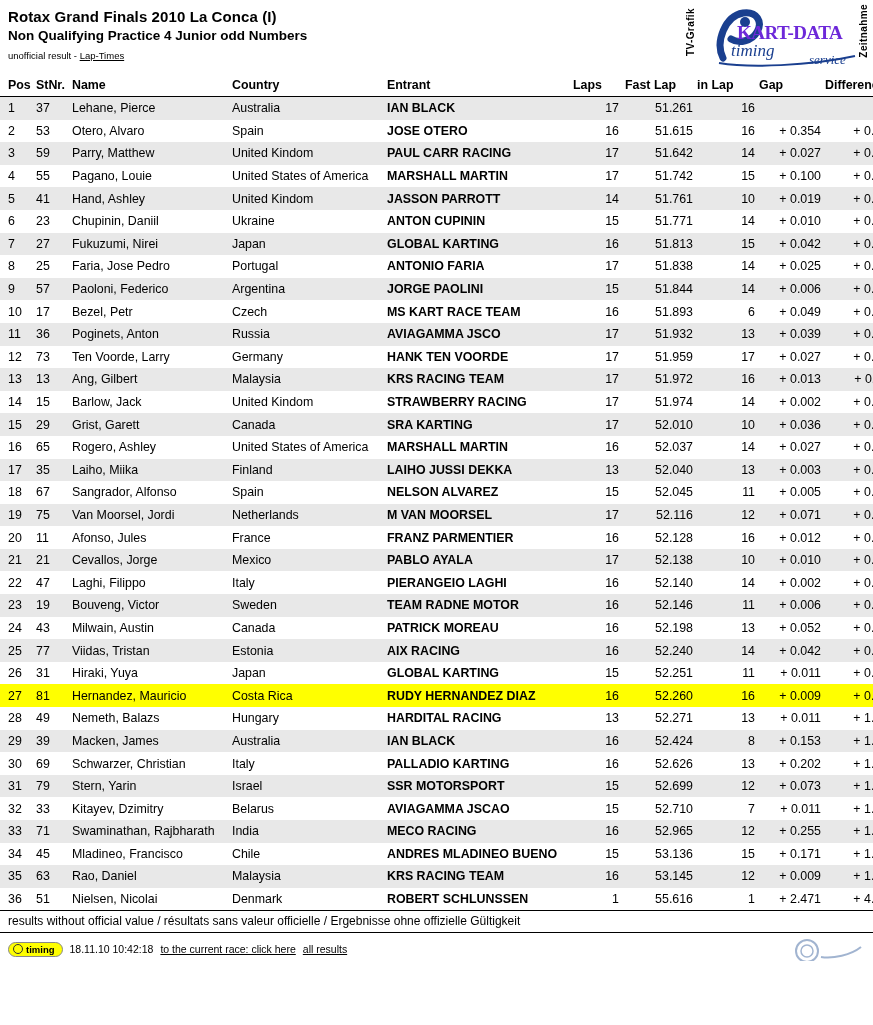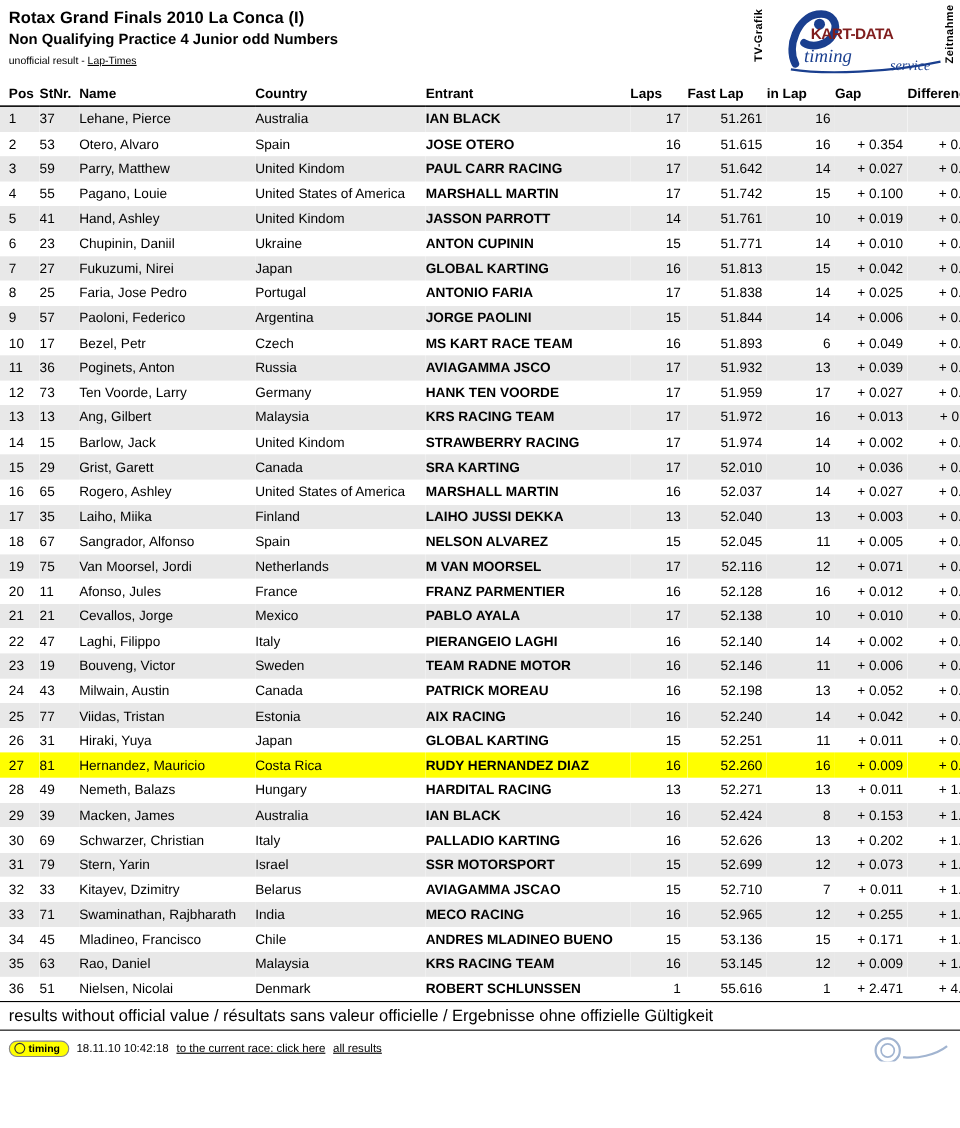--- a/index.html
+++ b/index.html
@@ -69,25 +69,25 @@
     position: absolute;
     left: 30px;
     top: 6px;
     width: 150px;
     height: 62px;
   }
   .logo-kd {
     position: absolute;
     left: 28px;
     top: 14px;
-    font-size: 14px;
+    font-size: 19px;
     font-weight: bold;
-    color: #7f1d1d;
+    color: #6d28d9;
     letter-spacing: -0.5px;
-    font-family: Liberation Sans, sans-serif;
+    font-family: Liberation Serif, serif;
   }
   .logo-timing {
     position: absolute;
     left: 22px;
     top: 33px;
     font-size: 17px;
     font-style: italic;
     color: #1a3f8f;
     font-family: "Liberation Serif", serif;
   }
@@ -136,21 +136,21 @@
   .c-country { width: 155px; margin-left: 40px; }
   .c-entrant { width: 186px; font-weight: bold; }
   .c-laps  { width: 46px; text-align: right; padding-right: 6px !important; }
   .c-fast  { width: 68px; text-align: right; padding-right: 4px !important; }
   .c-inlap { width: 58px; text-align: right; padding-right: 4px !important; }
   .c-gap   { width: 62px; text-align: right; padding-right: 4px !important; margin-left: 34px; }
   .c-diff  { width: 70px; text-align: right; padding-right: 10px !important; }
   th.c-pos { padding-left: 8px !important; }
   
   .footer-note {
-    font-size: 15px;
+    font-size: 12px;
     border-top: 1px solid #000;
     padding: 3px 8px 2px 8px;
     line-height: 1.3;
   }
   .footer-bar {
     position: relative;
     border-top: 1px solid #000;
     height: 30px;
     padding: 4px 8px 0 8px;
     box-sizing: border-box;

